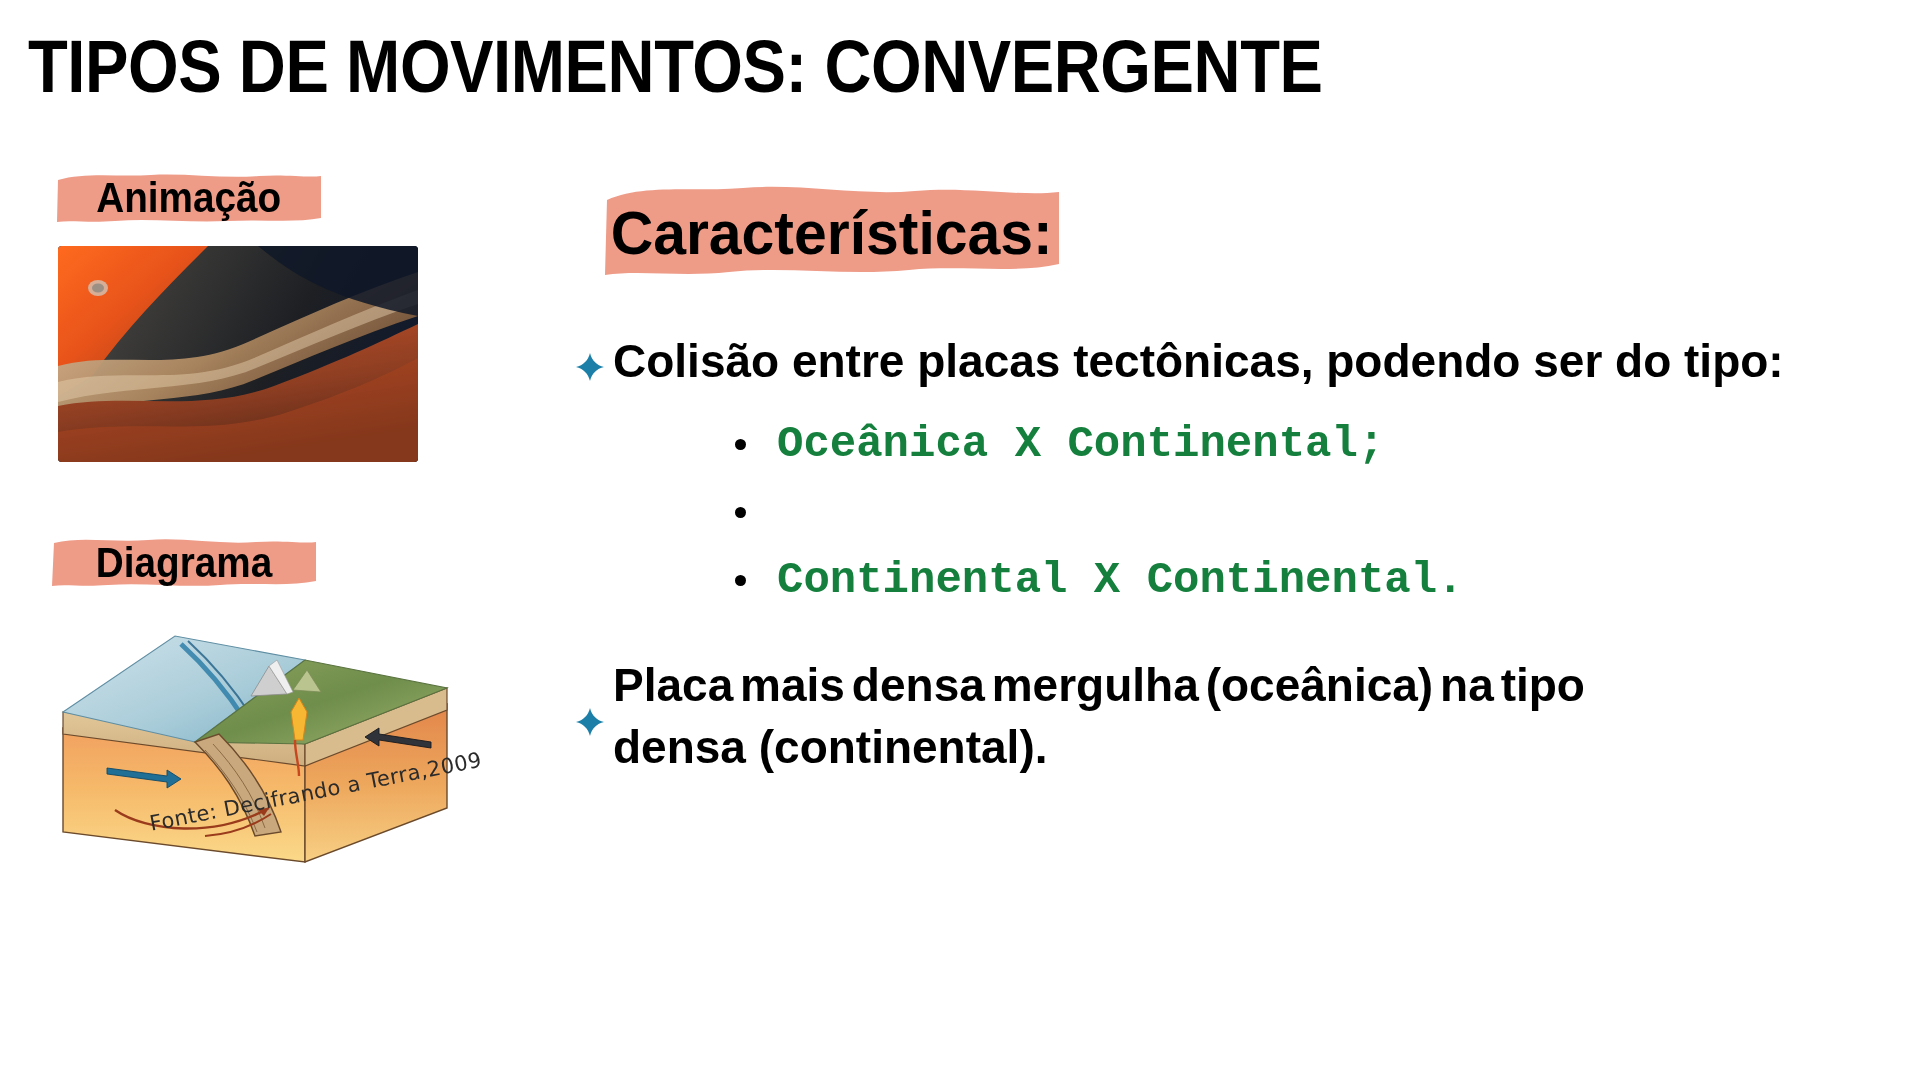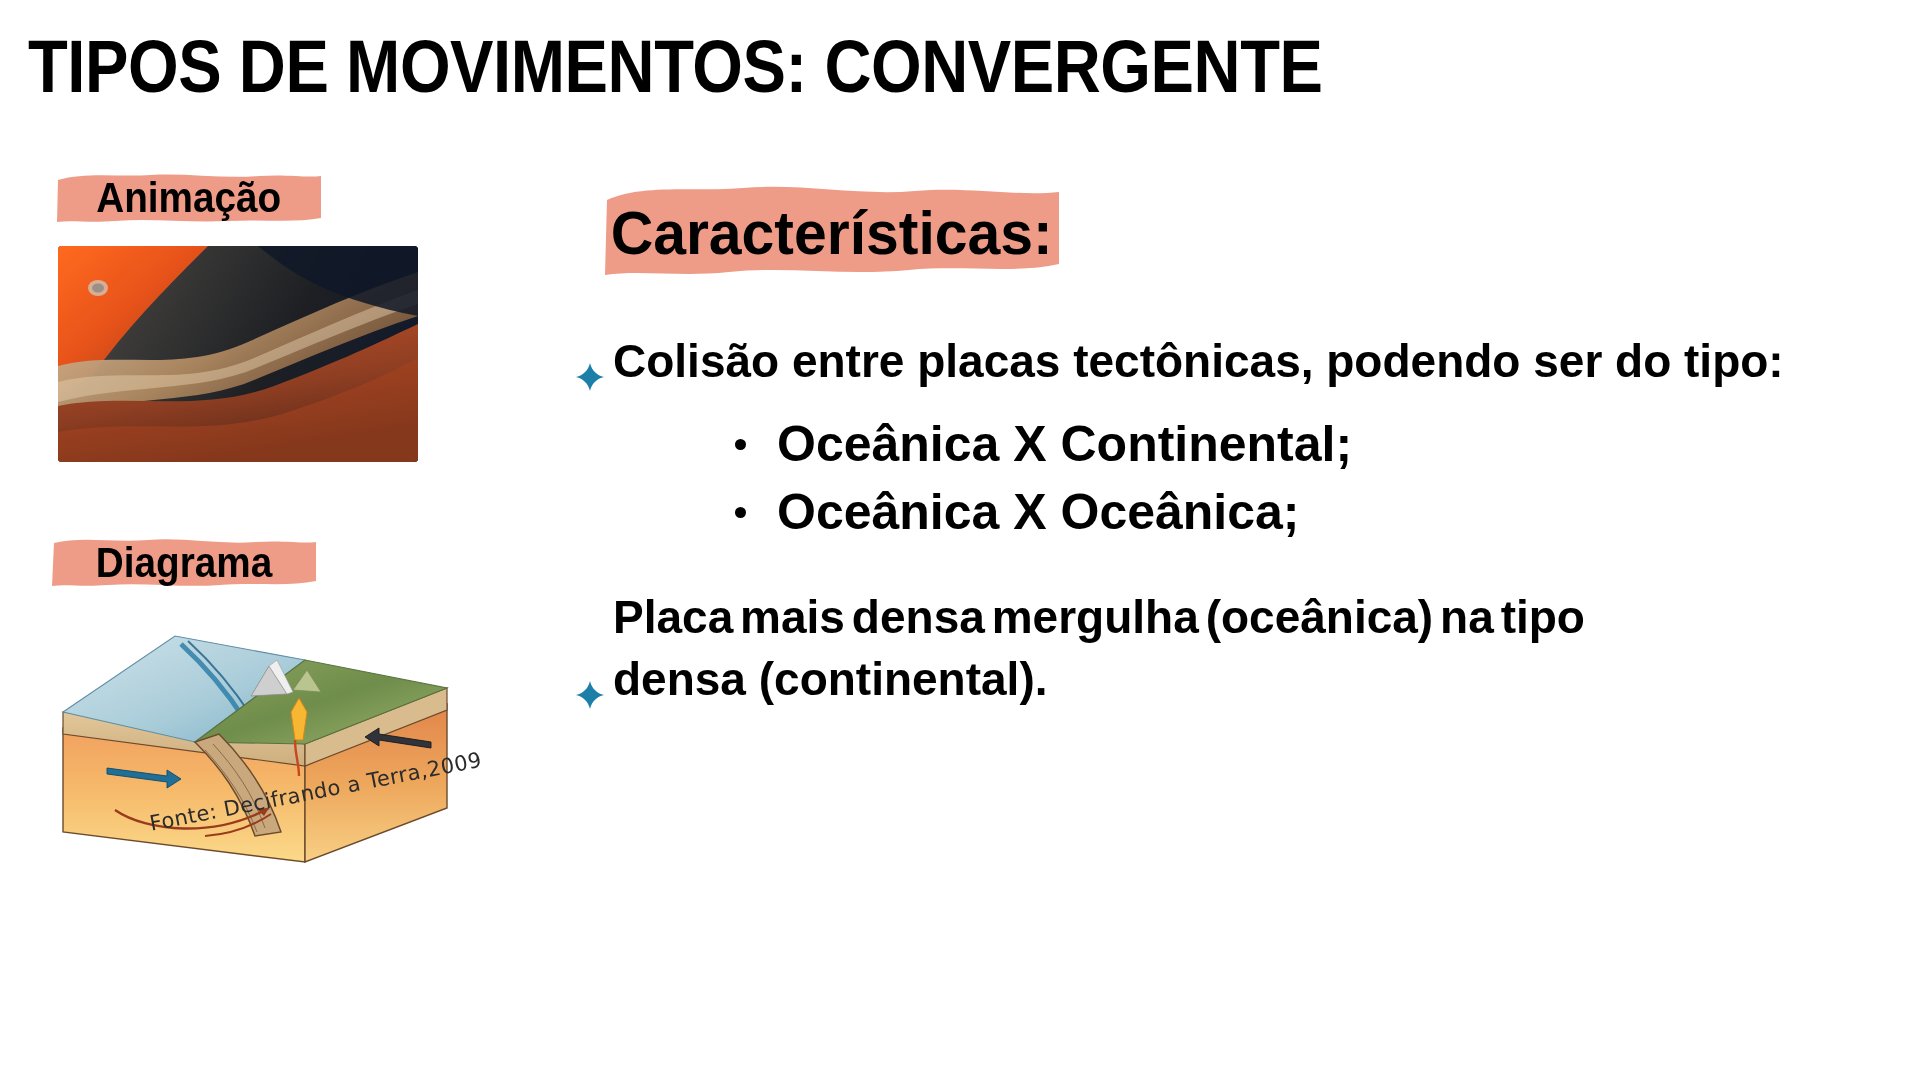--- a/index.html
+++ b/index.html
@@ -68,43 +68,43 @@
     transform-origin:left center;
     white-space:nowrap;
     letter-spacing:0.4px;
   }
 
   
   #content-body{
     position:absolute;left:575px;top:330px;width:1010px;
   }
   .bullet-l1{
-    display:flex;align-items:flex-end;
+    display:flex;align-items:center;
     font-family:"Liberation Sans Narrow","Liberation Sans",sans-serif;
     font-weight:bold;color:#000;
     font-size:46px;line-height:62px;
   }
   .bullet-l1 .marker{
     flex:0 0 auto;width:38px;margin-top:12px;
   }
   .bullet-l1 .marker svg{display:block;width:30px;height:30px;}
   .bullet-l1 .txt{flex:1 1 auto;transform-origin:left top;}
   #bullet-1 .txt{white-space:nowrap;}
   #bullet-2{margin-top:40px;}
   #bullet-2 .txt{text-align:justify;}
   #bullet-2 .txt .lastline{text-align:left;}
 
   .sublist{
     list-style:none;margin:18px 0 0 0;padding:0 0 0 160px;
   }
   .sublist li{
     display:flex;align-items:flex-start;
-    font-family:Liberation Sans, sans-serif;
-    font-weight:bold;color:#000000;
-    font-size:50px;line-height:68px;
+    font-family:Liberation Mono, monospace;
+    font-weight:bold;color:#15803d;
+    font-size:44px;line-height:68px;
   }
   .sublist li .dot{
     flex:0 0 auto;width:42px;display:flex;align-items:center;height:68px;
   }
   .sublist li .dot i{
     display:block;width:11px;height:11px;border-radius:50%;background:#000;
   }
 </style>
 </head>
 <body>
@@ -263,21 +263,26 @@
       <li>
         <span class="dot">
             <i></i>
           </span>
         <span>Oceânica X Continental;</span>
       </li>
       <li>
         <span class="dot">
             <i></i>
           </span>
-        <span>Oceânica X Oceânica;</span>
+      </li>
+      <li>
+        <span class="dot">
+            <i></i>
+          </span>
+        <span>Continental X Continental.</span>
       </li>
     </ul>
 
     <div class="bullet-l1" id="bullet-2">
       <span class="marker">
         <svg viewBox="0 0 30 30" aria-hidden="true">
           <path d="M15,1 C16.6,8.2 21.8,13.4 29,15 C21.8,16.6 16.6,21.8 15,29
                    C13.4,21.8 8.2,16.6 1,15 C8.2,13.4 13.4,8.2 15,1 Z" fill="#1b7fa8"></path>
         </svg>
       </span>

